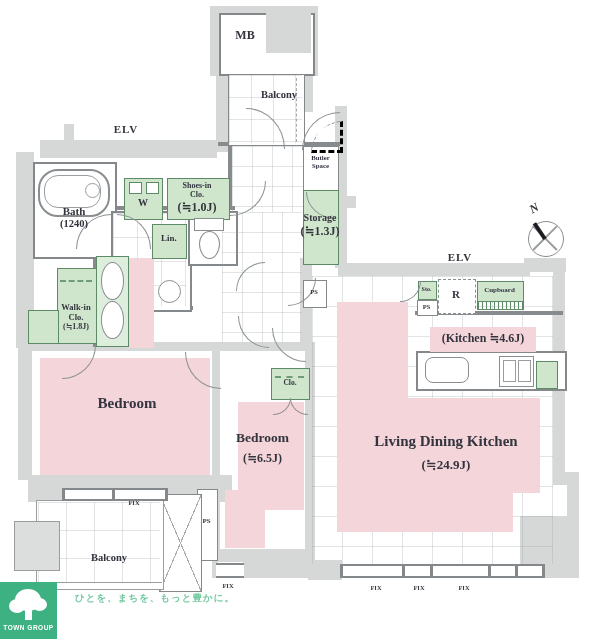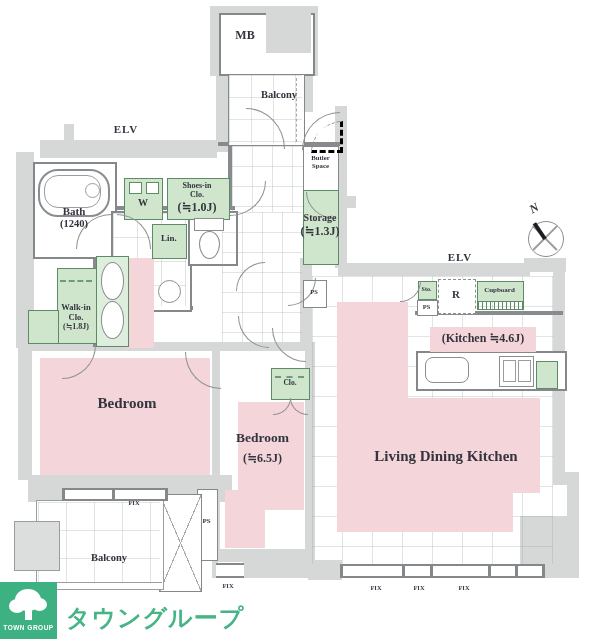--- a/index.html
+++ b/index.html
@@ -199,22 +199,23 @@
   </div>
   <div class="lbl" style="left:430px;top:331px;width:106px;font-size:12px">(Kitchen ≒4.6J)</div>
   <div class="lbl" style="left:276px;top:379px;width:28px;font-size:7.5px">Clo.</div>
   <div class="lbl" style="left:72px;top:395px;width:110px;font-size:15px">
     <div>Bedroom</div>
   </div>
   <div class="lbl" style="left:220px;top:430px;width:85px;font-size:13.5px">
     <div>Bedroom</div>
     <div style="font-size:12px;margin-top:5px">(≒6.5J)</div>
   </div>
-  <div class="lbl" style="left:357px;top:448px;width:178px;font-size:15px">
+  <div class="lbl" style="left:357px;top:433px;width:178px;font-size:15px">
     <div>Living Dining Kitchen</div>
+    <div style="font-size:13px;margin-top:6px">(≒24.9J)</div>
   </div>
   <div class="lbl" style="left:77px;top:552px;width:64px;font-size:10.5px">Balcony</div>
   <div class="lbl" style="left:198px;top:517px;width:17px;font-size:7px">PS</div>
   <div class="fix" style="left:121px;top:499px;width:26px">FIX</div>
   <div class="fix" style="left:215px;top:582px;width:26px">FIX</div>
   <div class="fix" style="left:363px;top:584px;width:26px">FIX</div>
   <div class="fix" style="left:406px;top:584px;width:26px">FIX</div>
   <div class="fix" style="left:451px;top:584px;width:26px">FIX</div>
 
   <div class="abs" style="left:528px;top:221px;width:34px;height:34px;border:1.5px solid #8a8d8f;border-radius:50%"></div>
@@ -222,15 +223,15 @@
   <div class="abs" style="left:528px;top:237px;width:34px;height:1.5px;background:#9a9da0;transform:rotate(-45deg)"></div>
   <div class="abs" style="left:543px;top:220px;width:4px;height:19px;background:#1c1c22;transform:rotate(-34deg);transform-origin:bottom center"></div>
   <div class="lbl" style="left:524px;top:201px;width:20px;font-size:12px;font-style:italic;transform:rotate(-30deg)">N</div>
 
   <div class="abs" style="left:0px;top:582px;width:57px;height:57px;background:#3eb183"></div>
   <div class="abs" style="left:15px;top:589px;width:26px;height:22px;background:#fff;border-radius:50%"></div>
   <div class="abs" style="left:9px;top:599px;width:16px;height:14px;background:#fff;border-radius:50%"></div>
   <div class="abs" style="left:32px;top:598px;width:15px;height:13px;background:#fff;border-radius:50%"></div>
   <div class="abs" style="left:25px;top:608px;width:7px;height:12px;background:#fff"></div>
   <div class="lbl sans" style="left:1px;top:624px;width:55px;font-size:6.5px;color:#fff;letter-spacing:.5px">TOWN GROUP</div>
-  <div class="lbl sans" style="left:64px;top:604px;width:182px;font-size:24px;color:#46b485;letter-spacing:1px;font-weight:700">タウングループ</div>
+  <div class="lbl sans" style="left:66px;top:592px;width:178px;font-size:9.5px;color:#72c9a0;letter-spacing:1px;font-weight:700">ひとを、まちを、もっと豊かに。</div>
 
 </div>
 
 </body></html>

